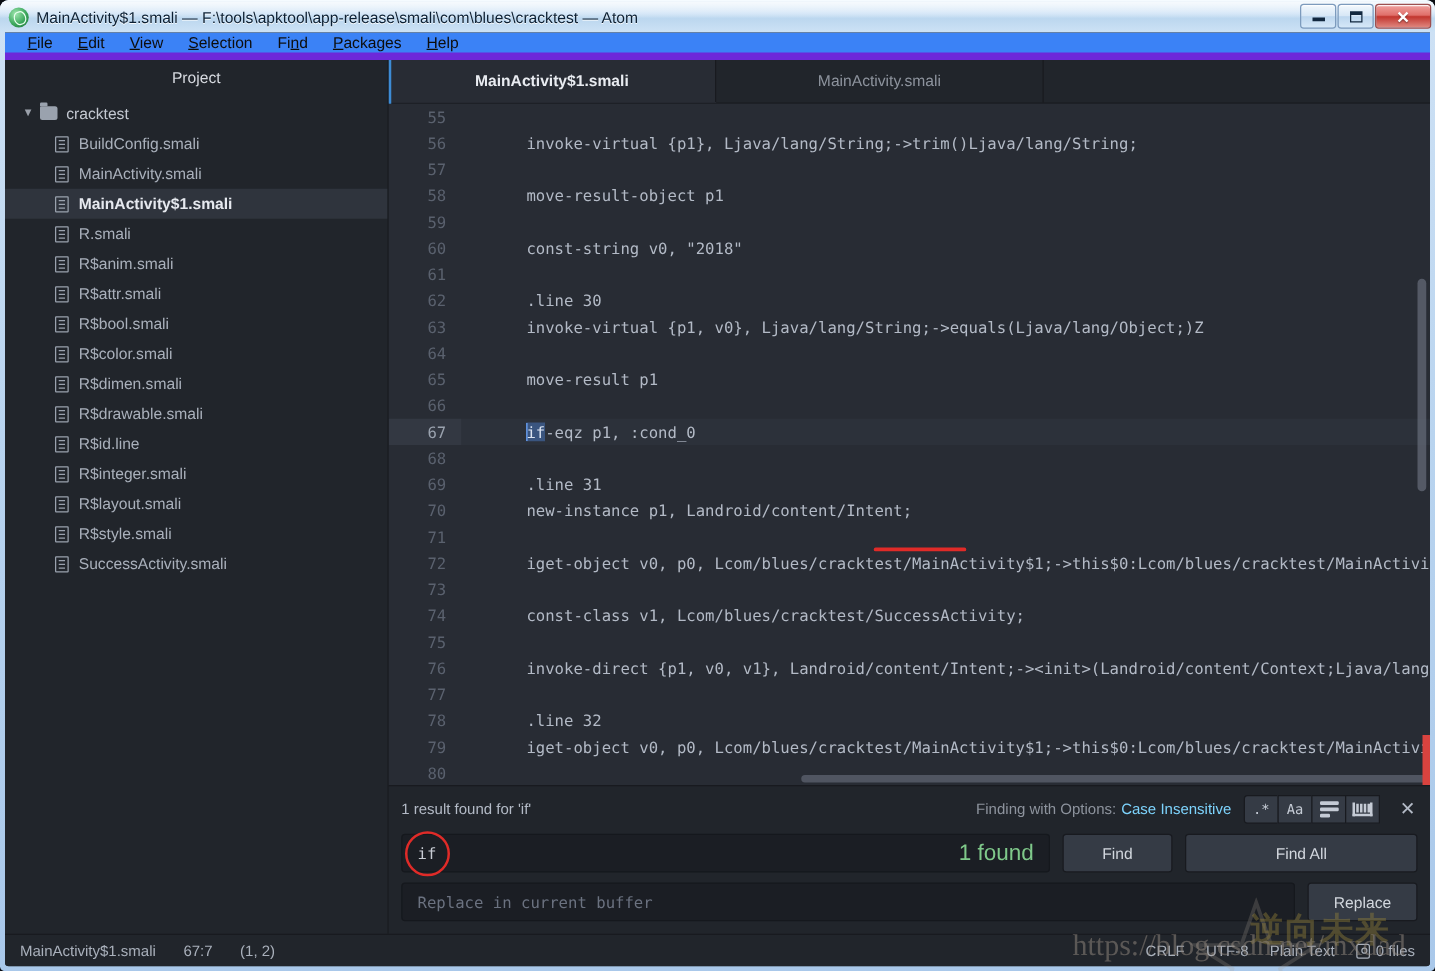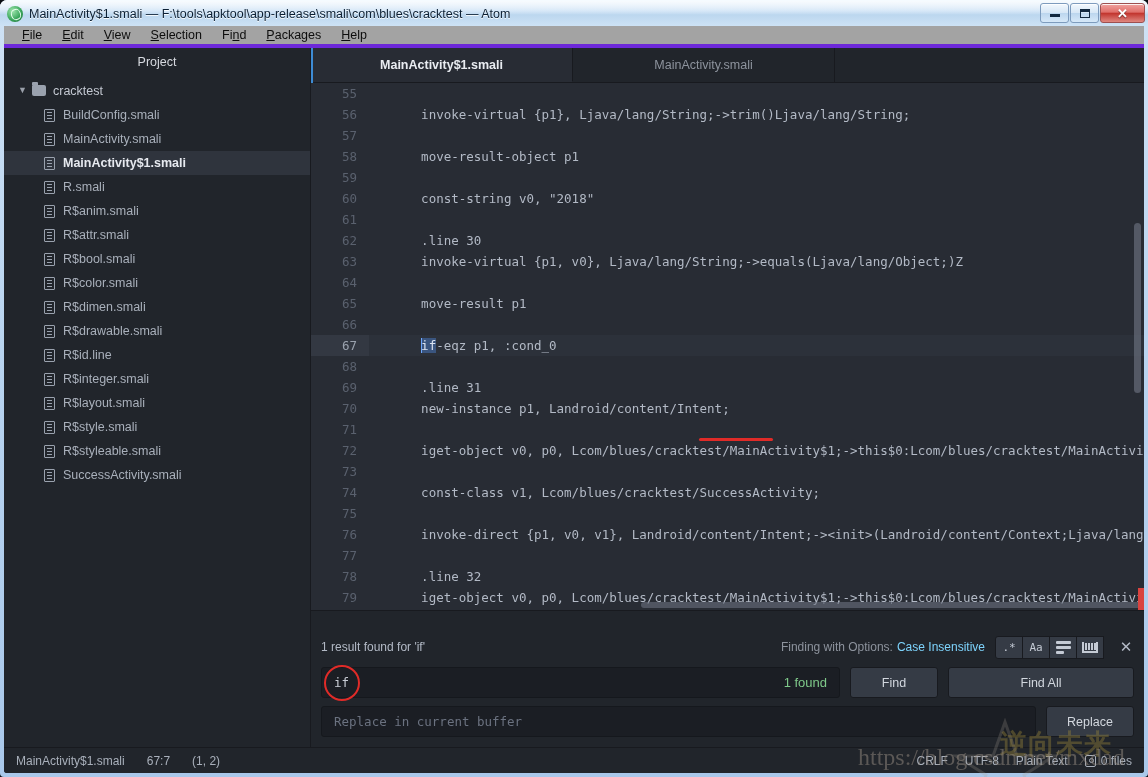--- a/index.html
+++ b/index.html
@@ -69,23 +69,23 @@
   
   #app {
     position: absolute; left: 4px; top: 26px;
     width: 1140px; height: 747px;
     background: #1d2025;
     display: flex; flex-direction: column;
     border-radius: 0 0 3px 3px;
     overflow: hidden;
   }
   #menubar {
-    height: 22px; background: #a3a3a3;
+    height: 22px; background: #3b82f6;
     display: flex; align-items: center; padding-left: 8px;
-    border-bottom: 4px solid #6d28d9;
+    border-bottom: 6px solid #6d28d9;
     flex: 0 0 auto;
   }
   .menu-item {
     font-size: 12.5px; color: #0d0d0d; padding: 2px 10px; cursor: default;
   }
   .menu-item u { text-decoration: underline; }
 
   #workbench { flex: 1 1 auto; display: flex; min-height: 0; background:#282c34; }
 
   
@@ -180,21 +180,21 @@
     position:absolute; left:330px; bottom:2px; width:580px; height:6px;
     background:#6b7280; border-radius:4px; opacity:.6;
   }
   #red-gutter-mark {
     position:absolute; right:0; top:505px; width:6px; height:42px; background:#d9433f;
   }
 
   
   #find-panel {
     flex: 0 0 auto; background:#21252b; border-top:1px solid #181a1f;
-    padding: 24px 10px 10px 10px; position:relative;
+    padding: 6px 10px 10px 10px; position:relative;
   }
   #find-status-row { display:flex; align-items:center; height:24px; }
   #find-result-text { font-size:12px; color:#b3bac6; }
   #find-options-area { margin-left:auto; display:flex; align-items:center; gap:0; }
   #finding-with { font-size:12px; color:#8d939d; margin-right:4px; }
   #finding-mode { font-size:12px; color:#7dd3fc; margin-right:11px; }
   .opt-btn {
     width: 28px; height: 23px; margin-left:-1px;
     background:#353b45; border:1px solid #181a1f;
     display:flex; align-items:center; justify-content:center;
@@ -219,21 +219,21 @@
 
   .find-row { display:flex; align-items:stretch; margin-top:8px; height:31px; }
   .find-input {
     flex:1 1 auto; background:#1b1e24; border:1px solid #15181d; border-radius:3px;
     display:flex; align-items:center; padding: 0 12px;
     font-family:"DejaVu Sans Mono",monospace; font-size:12.5px; color:#c8ccd4;
     position:relative;
   }
   .find-input.placeholder { color:#6b7280; }
   #found-count {
-    margin-left:auto; font-size:13px; color:#7fc98a; font-family:"Liberation Sans",sans-serif;
+    margin-left:auto; font-size:18px; color:#7fc98a; font-family:"Liberation Sans",sans-serif;
   }
   .fbtn {
     width: 88px; margin-left: 10px; border-radius:3px;
     background:#353b45; border:1px solid #181a1f;
     display:flex; align-items:center; justify-content:center;
     font-size:12.5px; color:#d2d7de;
   }
   .fbtn.wide { width: 186px; }
   #red-circle {
     position:absolute; left:2px; top:-3px; width:36px; height:36px;
@@ -362,24 +362,20 @@
                 <span class="file-icon"></span>
                 <span>R$integer.smali</span>
               </div>
               <div class="tree-item">
                 <span class="file-icon"></span>
                 <span>R$layout.smali</span>
               </div>
               <div class="tree-item">
                 <span class="file-icon"></span>
                 <span>R$style.smali</span>
-              </div>
-              <div class="tree-item">
-                <span class="file-icon"></span>
-                <span>R$styleable.smali</span>
               </div>
               <div class="tree-item">
                 <span class="file-icon"></span>
                 <span>SuccessActivity.smali</span>
               </div>
             </div>
         </div>
       </div>
 
       <div id="editor-col">

